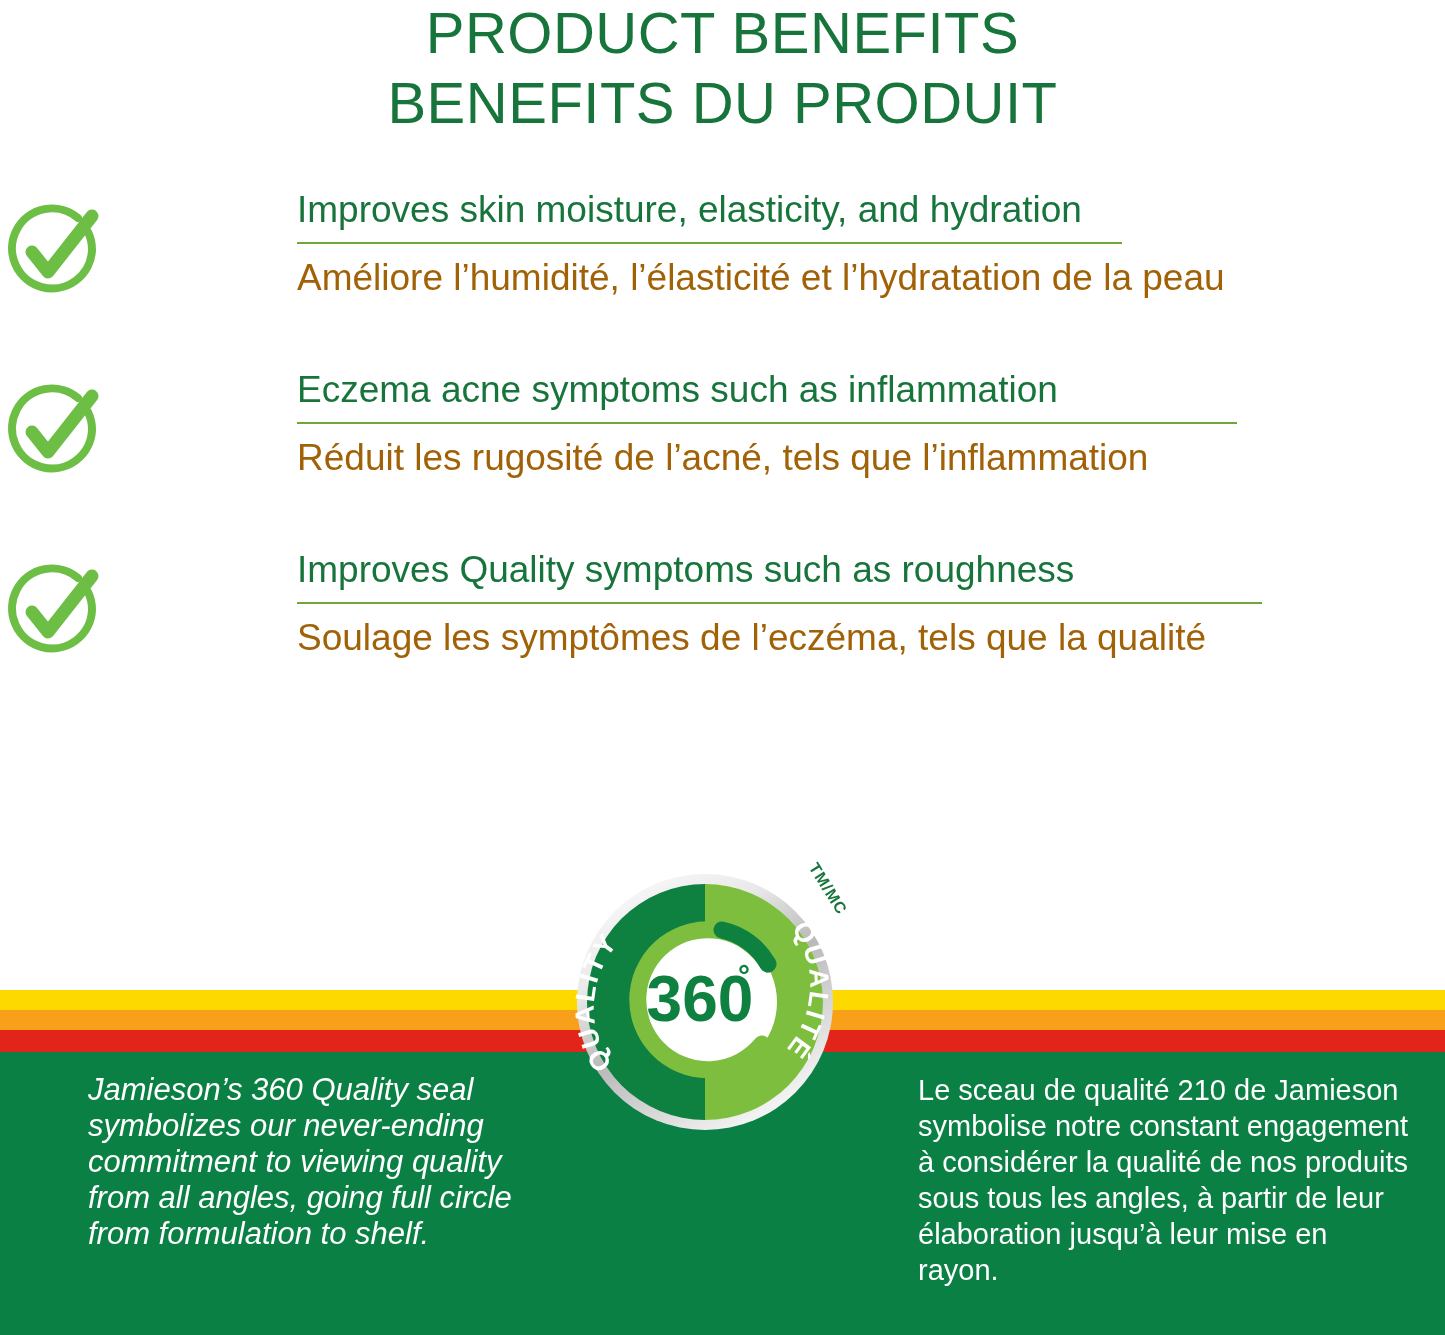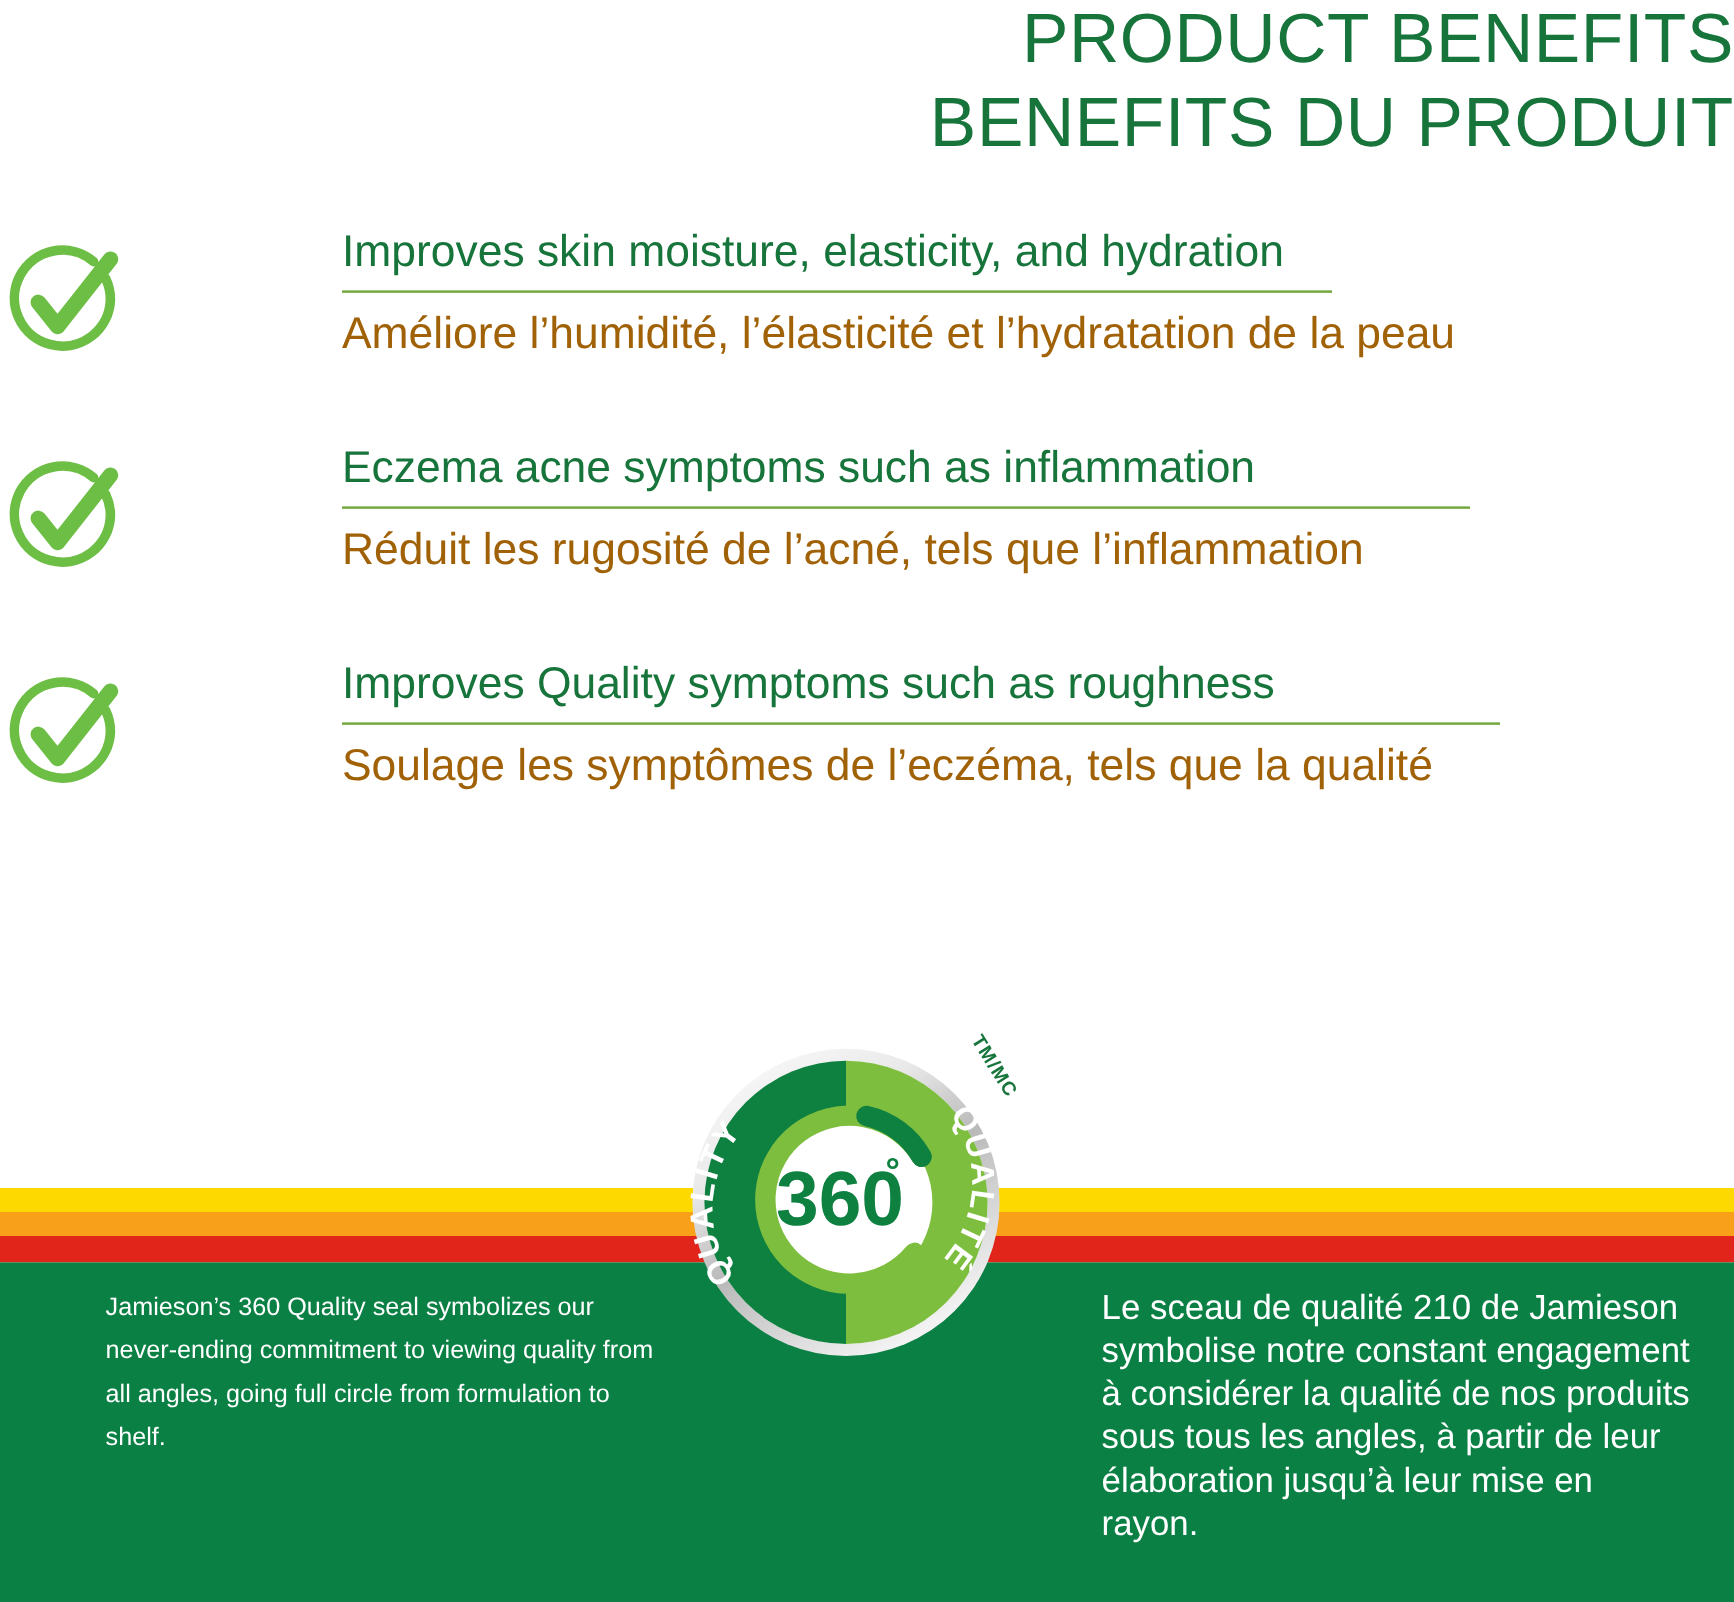--- a/index.html
+++ b/index.html
@@ -5,21 +5,21 @@
   html,body{margin:0;padding:0;}
   body{
     width:1445px;height:1335px;
     background:#ffffff;
     font-family:"Liberation Sans","DejaVu Sans",sans-serif;
     overflow:hidden;position:relative;
   }
   
   .header{
     position:absolute;left:0;top:0;width:1445px;
-    text-align:right;
+    text-align:center;
   }
   .header .line{
     color:#17753C;
     font-size:58px;
     line-height:66px;
     letter-spacing:0.5px;
     font-weight:400;
     white-space:nowrap;
   }
   .header .line1{padding-top:0px;}
@@ -31,21 +31,21 @@
     position:relative;
     height:180px;
     padding-left:150px;
     box-sizing:border-box;
   }
   .check-icon{
     position:absolute;left:0px;top:8px;
     width:108px;height:108px;
   }
   .benefit-texts{
-    position:absolute;left:285px;top:0;right:0;
+    position:absolute;left:297px;top:0;right:0;
   }
   .benefit-en{
     color:#17753C;
     font-size:37px;
     line-height:44px;
     white-space:nowrap;
   }
   .benefit-divider{
     height:2px;
     background:#71A63B;
@@ -85,21 +85,21 @@
     font-size:16px;
     font-weight:700;
     letter-spacing:1px;
     transform:rotate(58deg);
     transform-origin:center center;
   }
 
   
   .bottom-en{
     position:absolute;left:88px;top:1072px;width:470px;
-    color:#ffffff;font-size:21px;line-height:36px;
+    color:#ffffff;font-size:31px;line-height:36px;font-style:italic;
   }
   .bottom-fr{
     position:absolute;left:918px;top:1072px;width:495px;
     color:#ffffff;font-size:29px;line-height:36px;
   }
 </style>
 </head>
 <body>
 
 <div class="header">

